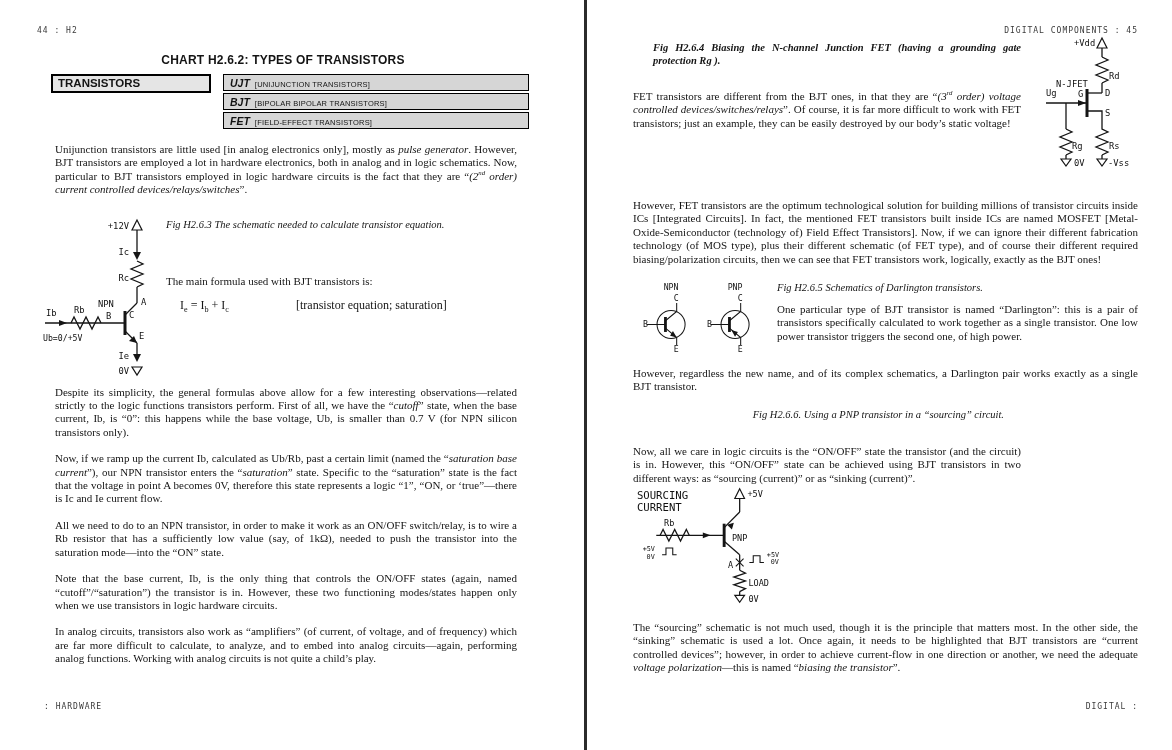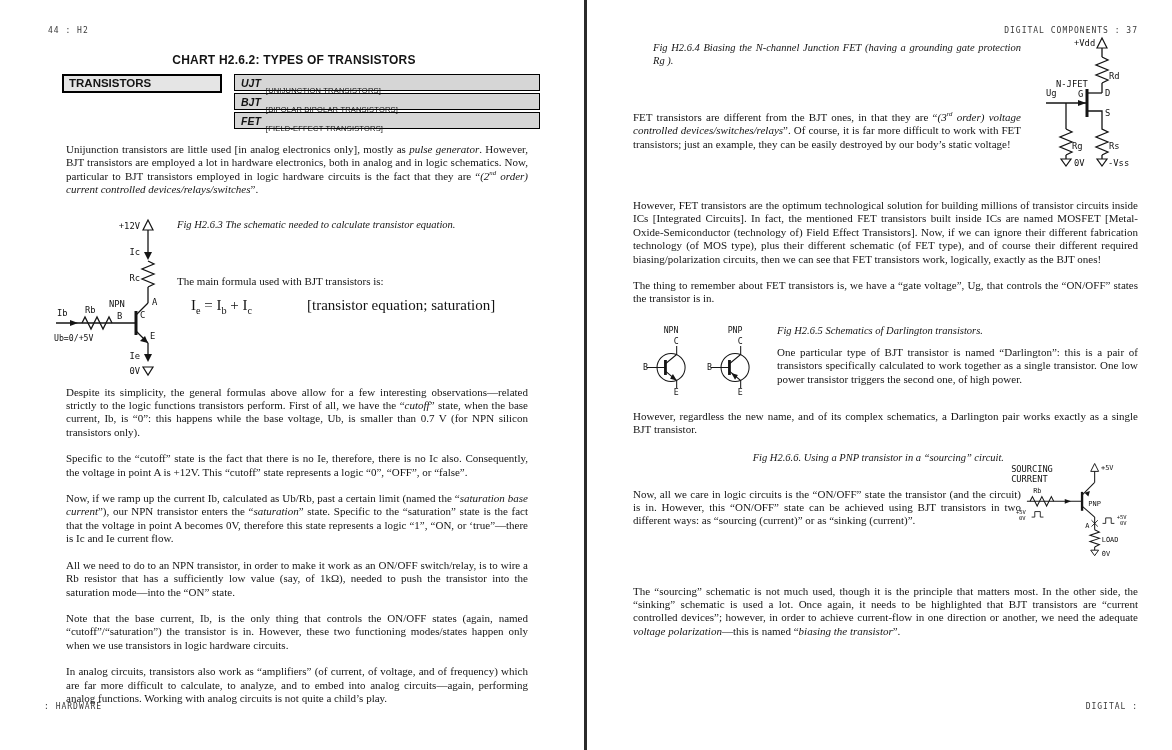--- a/index.html
+++ b/index.html
@@ -1,62 +1,62 @@
 <!DOCTYPE html>
 <html><head>
 <meta charset="utf-8">
 <style>
   html,body{margin:0;padding:0;}
   body{width:1172px;height:750px;position:relative;background:#ffffff;overflow:hidden;
        font-family:"Liberation Serif",serif;color:#141414;}
   .divider{position:absolute;left:584px;top:0;width:3px;height:750px;background:#2b2b2b;}
   .page{position:absolute;top:26px;}
-  .page-l{left:48px;width:492px;}
+  .page-l{left:37px;width:492px;}
   .page-r{left:633px;width:505px;}
   .mono-hd{font:8px "DejaVu Sans Mono",monospace;letter-spacing:1px;color:#3a3a3a;}
   .hd-r{text-align:right;}
   .footer{position:absolute;top:702px;}
   .footer-l{left:44px;}
   .footer-r{right:34px;}
   .chart-title{font:bold 12px "Liberation Sans",sans-serif;text-align:center;margin:18px 0 7px 0;letter-spacing:.2px;}
   
   .ttable{display:flex;align-items:flex-start;margin:0 0 12px 14px;}
   .t-left{width:146px;border:2px solid #000;background:#e5e5e5;height:13px;
           font:bold 11.5px "Liberation Sans",sans-serif;padding:1px 5px;}
   .t-rows{flex:1;margin-left:12px;}
   .t-row{border:1px solid #000;background:#d6d6d6;height:13px;padding:1px 6px;margin-bottom:2px;
-         display:flex;align-items:center;white-space:nowrap;}
+         display:flex;align-items:flex-end;white-space:nowrap;}
   .acr{font:bold italic 10.5px "Liberation Sans",sans-serif;margin-right:5px;}
   .dsc{font:7.5px "Liberation Sans",sans-serif;letter-spacing:.2px;margin-top:16px;}
   
   .bt{font-size:11px;line-height:13.4px;text-align:justify;margin:0 0 13px 18px;width:462px;}
   .page-r .bt{margin-left:0;width:505px;}
   .bt.narrow{width:388px;}
   .cap{font-style:italic;font-size:10.5px;line-height:13px;}
   .it{font-style:italic;}
   .sup{vertical-align:super;font-size:.62em;line-height:0;}
   .sub{vertical-align:sub;font-size:.68em;line-height:0;}
   
   .figL{display:flex;margin:20px 0 9px 4px;}
   .figL svg{flex:0 0 auto;}
   .figL-right{margin-left:10px;padding-top:1px;}
   .f-intro{font-size:11px;margin-top:44px;}
   .f-rows{margin:11px 0 0 14px;}
-  .f-row{display:flex;font-size:15px;line-height:14px;}
+  .f-row{display:flex;font-size:12px;line-height:14px;}
   .f-expr{width:116px;}
   
   .figrow{display:flex;justify-content:space-between;align-items:flex-start;}
   .fr1{margin-bottom:14px;min-height:150px;}
-  .fr1 .capwrap{margin:6px 0 43px 20px;}
+  .fr1 .capwrap{margin:6px 0 22px 20px;font-weight:bold;}
   .darl{margin:0 0 12px 0;align-items:flex-start;display:flex;}
   .darl-svgs{display:flex;gap:6px;margin-left:10px;}
   .darl-text{margin-left:12px;flex:1;}
   .darl-text .cap{margin:2px 0 9px 0;}
   .darl-text .bt{width:auto;margin-bottom:0;}
-  .fr6{margin-bottom:14px;}
+  .fr6{margin-bottom:14px;flex-direction:column;}
   .fr6-left{width:375px;}
   .cap6{text-align:right;padding-right:4px;margin:2px 0 24px 0;}
   
   .wr{fill:none;stroke:#151515;stroke-width:1.3;}
   .bar{stroke:#151515;stroke-width:3;fill:none;}
   .thin{fill:none;stroke:#151515;stroke-width:1.1;}
   .ah{fill:#151515;stroke:none;}
   .ho{fill:#ffffff;stroke:#151515;stroke-width:1.2;}
   .sl{font:8.8px "DejaVu Sans Mono",monospace;fill:#111;}
   .sl-sm{font:7px "DejaVu Sans Mono",monospace;fill:#111;}
@@ -144,31 +144,30 @@
       <div class="f-rows">
         <div class="f-row">
           <span class="f-expr"><span>I</span><span class="sub">e</span><span> = I</span><span class="sub">b</span><span> + I</span><span class="sub">c</span></span>
           <span>[transistor equation; saturation]</span>
         </div>
       </div>
     </div>
   </div>
 
   <p class="bt"><span>Despite its simplicity, the general formulas above allow for a few interesting observations—related strictly to the logic functions transistors perform. First of all, we have the “</span><span class="it">cutoff</span><span>” state, when the base current, Ib, is “0”: this happens while the base voltage, Ub, is smaller than 0.7 V (for NPN silicon transistors only).</span></p>
-  <p class="bt"><span>Specific to the “cutoff” state is the fact that there is no Ie, therefore, there is no Ic also. Consequently, the voltage in point A is +12V. This “cutoff” state represents a logic “0”, “OFF”, or “false”.</span></p>
   <p class="bt"><span>Now, if we ramp up the current Ib, calculated as Ub/Rb, past a certain limit (named the “</span><span class="it">saturation base current</span><span>”), our NPN transistor enters the “</span><span class="it">saturation</span><span>” state. Specific to the “saturation” state is the fact that the voltage in point A becomes 0V, therefore this state represents a logic “1”, “ON, or ‘true”—there is Ic and Ie current flow.</span></p>
   <p class="bt"><span>All we need to do to an NPN transistor, in order to make it work as an ON/OFF switch/relay, is to wire a Rb resistor that has a sufficiently low value (say, of 1kΩ), needed to push the transistor into the saturation mode—into the “ON” state.</span></p>
   <p class="bt"><span>Note that the base current, Ib, is the only thing that controls the ON/OFF states (again, named “cutoff”/“saturation”) the transistor is in. However, these two functioning modes/states happen only when we use transistors in logic hardware circuits.</span></p>
   <p class="bt"><span>In analog circuits, transistors also work as “amplifiers” (of current, of voltage, and of frequency) which are far more difficult to calculate, to analyze, and to embed into analog circuits—again, performing analog functions. Working with analog circuits is not quite a child’s play.</span></p>
 </div>
 
 <div class="footer footer-l mono-hd">: HARDWARE</div>
 
 <div class="page page-r">
-  <div class="mono-hd hd-r">DIGITAL COMPONENTS : 37</div>
+  <div class="mono-hd hd-r">DIGITAL COMPONENTS : 45</div>
 
   <div class="figrow fr1">
     <div class="bt narrow" style="margin-bottom:0">
       <div class="capwrap"><span class="cap">Fig H2.6.4 Biasing the N-channel Junction FET (having a grounding gate protection Rg ).</span></div>
       <p class="bt narrow" style="margin:0"><span>FET transistors are different from the BJT ones, in that they are “</span><span class="it">(3</span><span class="it sup">rd</span><span class="it"> order) voltage controlled devices/switches/relays</span><span>”. Of course, it is far more difficult to work with FET transistors; just an example, they can be easily destroyed by our body’s static voltage!</span></p>
     </div>
     <svg width="100" height="135" viewBox="0 0 100 135">
       <g>
         <text class="sl" x="36" y="11">+Vdd</text>
         <polygon class="ho" points="64,3 59,13 69,13"></polygon>
@@ -203,21 +202,20 @@
         <polyline class="wr" points="64,90 64,94 70,97 58,102 70,107 58,112 70,117 64,120"></polyline>
         <text class="sl" x="71" y="114">Rs</text>
         <line class="wr" x1="64" y1="120" x2="64" y2="124"></line>
         <polygon class="ho" points="59,124 69,124 64,131"></polygon>
         <text class="sl" x="70" y="131">-Vss</text>
       </g>
     </svg>
   </div>
 
   <p class="bt"><span>However, FET transistors are the optimum technological solution for building millions of transistor circuits inside ICs [Integrated Circuits]. In fact, the mentioned FET transistors built inside ICs are named MOSFET [Metal-Oxide-Semiconductor (technology of) Field Effect Transistors]. Now, if we can ignore their different fabrication technology (of MOS type), plus their different schematic (of FET type), and of course their different required biasing/polarization circuits, then we can see that FET transistors work, logically, exactly as the BJT ones!</span></p>
-  <p class="bt" style="margin-bottom:16px"><span>The thing to remember about FET transistors is, we have a “gate voltage”, Ug, that controls the “ON/OFF” states the transistor is in.</span></p>
 
   <div class="darl">
     <div class="darl-svgs">
       <svg width="58" height="76" viewBox="0 0 62 76">
         <text class="sl tm" x="30" y="9">NPN</text>
         <text class="sl" x="33" y="21">C</text>
         <circle class="thin" cx="30" cy="46" r="15"></circle>
         <line class="bar" x1="24" y1="38" x2="24" y2="54"></line>
         <line class="thin" x1="4" y1="46" x2="24" y2="46"></line>
         <text class="sl" x="0" y="49">B</text>

